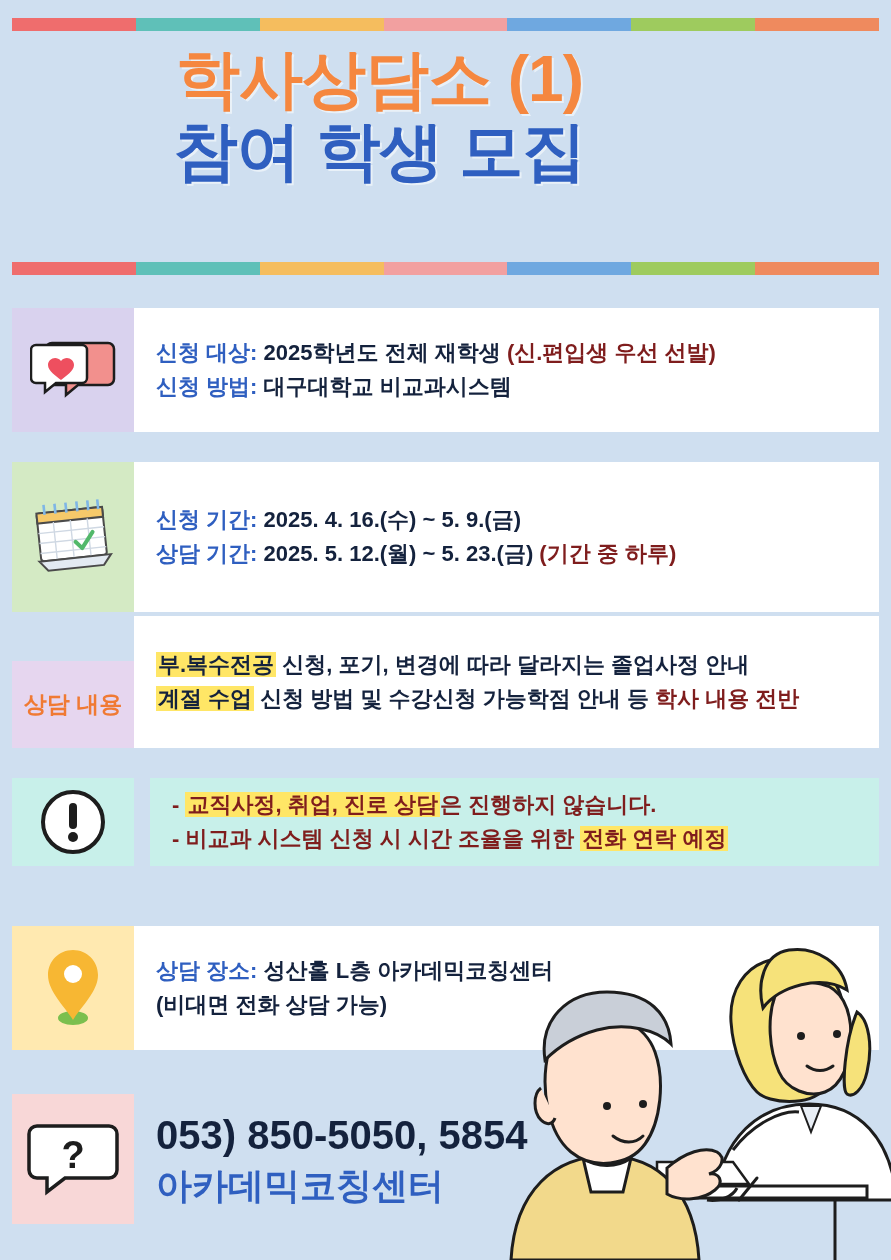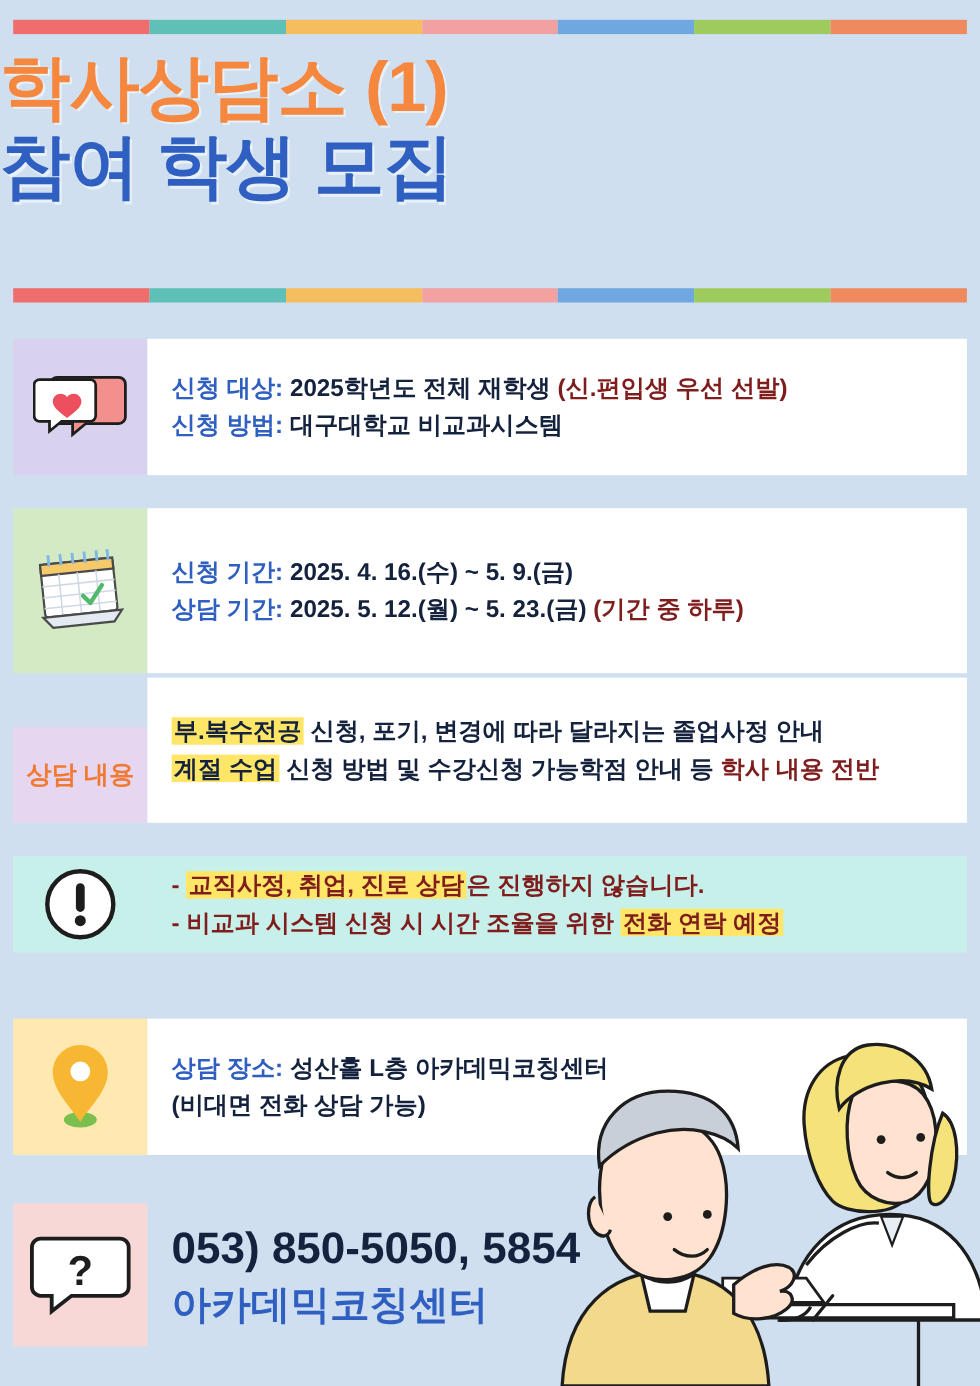--- a/index.html
+++ b/index.html
@@ -33,20 +33,21 @@
   .stripe .seg { flex: 1 1 0; height: 100%; }
   .stripe-top { top: 18px; }
   .stripe-bottom { top: 262px; }
 
   
   .title-block {
     position: absolute;
     top: 44px;
     left: 0;
     width: 759px;
+    text-align: center;
   }
   .title-line1 {
     font-size: 64px;
     font-weight: bold;
     color: #f5873f;
     letter-spacing: -1px;
     line-height: 1.12;
     text-shadow: 2px 2px 0 rgba(255,255,255,0.55);
   }
   .title-line2 {
@@ -106,21 +107,21 @@
 
   #row-content { top: 616px; height: 132px; }
   #row-content .icon-cell {
     background: #e6d6ef;
     font-size: 23px;
     font-weight: bold;
     color: #f07a33;
     margin-top: 45px;
   }
 
-  #row-notice { top: 778px; height: 88px; }
+  #row-notice { top: 778px; height: 88px; gap: 16px; }
   #row-notice .icon-cell { background: #c8f0ea; }
   #row-notice .text-cell { background: #c8f0ea; }
 
   #row-place { top: 926px; height: 124px; }
   #row-place .icon-cell { background: #ffe9b0; }
 
   #row-phone { top: 1094px; height: 130px; }
   #row-phone .icon-cell { background: #f8d7d7; }
   #row-phone .text-cell { background: transparent; }
   .phone-num {

